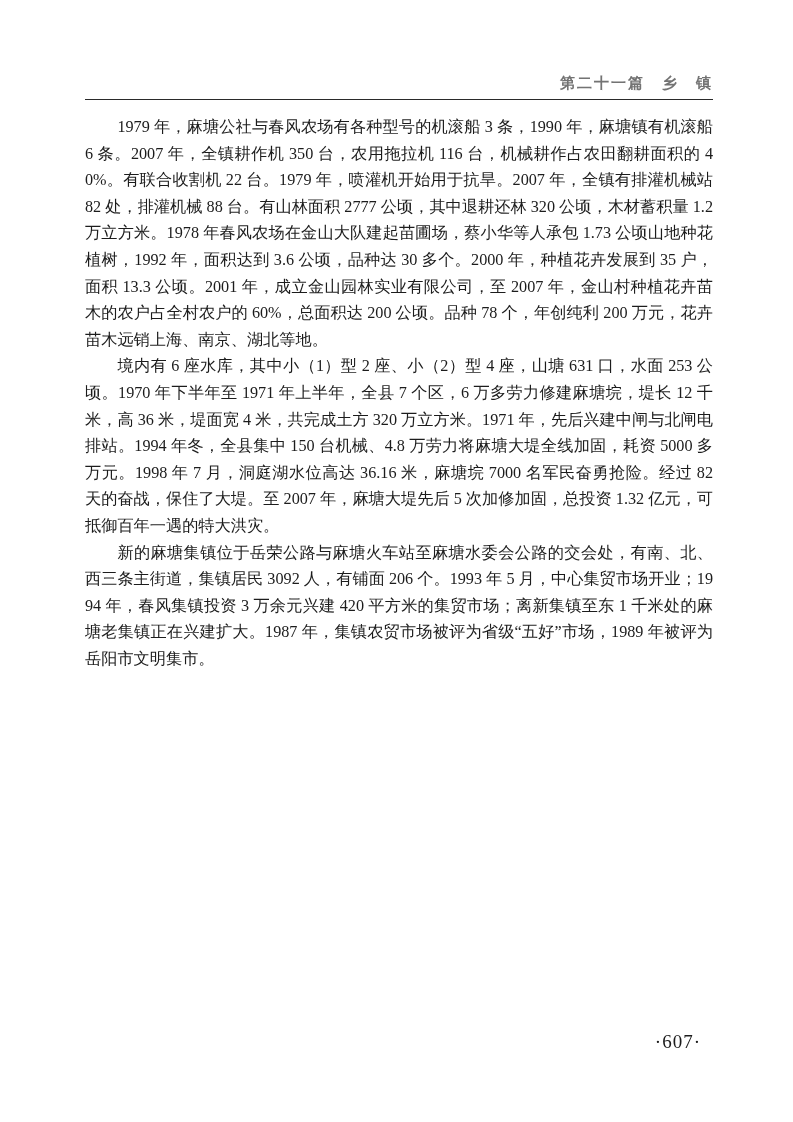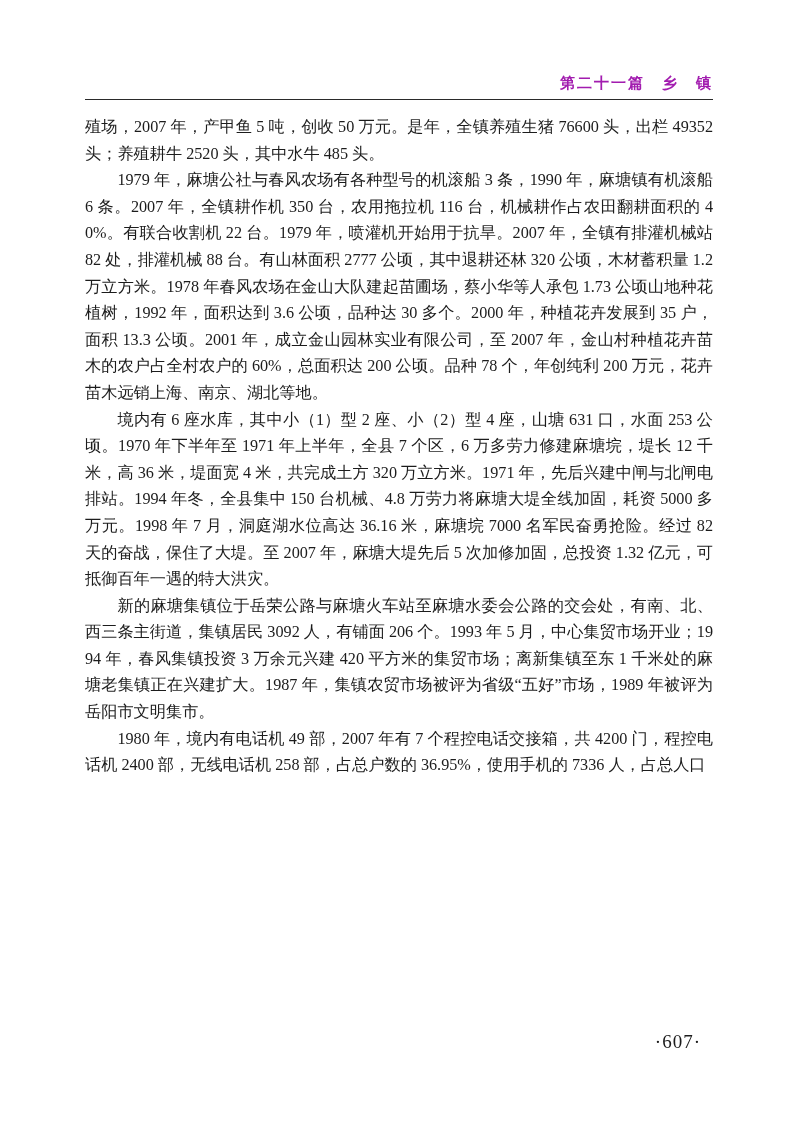--- a/index.html
+++ b/index.html
@@ -23,21 +23,21 @@
     top: 74px;
     left: 85px;
     width: 628px;
   }
   .running-head {
     text-align: right;
     font-family: "Liberation Sans", "DejaVu Sans", sans-serif;
     font-weight: bold;
     font-size: 15px;
     letter-spacing: 2px;
-    color: #a21caf;
+    color: #737373;
     line-height: 1.2;
   }
   .head-rule {
     margin: 7px 0 0 0;
     border: none;
     border-top: 1.5px solid #2a2a2a;
     height: 0;
   }
   .page-body {
     position: absolute;
@@ -77,24 +77,22 @@
 
 <div class="page">
 
   <header class="page-header">
     <div class="running-head">第二十一篇　乡　镇</div>
     <hr class="head-rule">
   </header>
 
   <main class="page-body">
 
-  <p class="body-para continuation">殖场，2007 年，产甲鱼 5 吨，创收 50 万元。是年，全镇养殖生猪 76600 头，出栏 49352 头；养殖耕牛 2520 头，其中水牛 485 头。</p>
       <p class="body-para">1979 年，麻塘公社与春风农场有各种型号的机滚船 3 条，1990 年，麻塘镇有机滚船 6 条。2007 年，全镇耕作机 350 台，农用拖拉机 116 台，机械耕作占农田翻耕面积的 40%。有联合收割机 22 台。1979 年，喷灌机开始用于抗旱。2007 年，全镇有排灌机械站 82 处，排灌机械 88 台。有山林面积 2777 公顷，其中退耕还林 320 公顷，木材蓄积量 1.2 万立方米。1978 年春风农场在金山大队建起苗圃场，蔡小华等人承包 1.73 公顷山地种花植树，1992 年，面积达到 3.6 公顷，品种达 30 多个。2000 年，种植花卉发展到 35 户，面积 13.3 公顷。2001 年，成立金山园林实业有限公司，至 2007 年，金山村种植花卉苗木的农户占全村农户的 60%，总面积达 200 公顷。品种 78 个，年创纯利 200 万元，花卉苗木远销上海、南京、湖北等地。</p>
       <p class="body-para">境内有 6 座水库，其中小（1）型 2 座、小（2）型 4 座，山塘 631 口，水面 253 公顷。1970 年下半年至 1971 年上半年，全县 7 个区，6 万多劳力修建麻塘垸，堤长 12 千米，高 36 米，堤面宽 4 米，共完成土方 320 万立方米。1971 年，先后兴建中闸与北闸电排站。1994 年冬，全县集中 150 台机械、4.8 万劳力将麻塘大堤全线加固，耗资 5000 多万元。1998 年 7 月，洞庭湖水位高达 36.16 米，麻塘垸 7000 名军民奋勇抢险。经过 82 天的奋战，保住了大堤。至 2007 年，麻塘大堤先后 5 次加修加固，总投资 1.32 亿元，可抵御百年一遇的特大洪灾。</p>
       <p class="body-para">新的麻塘集镇位于岳荣公路与麻塘火车站至麻塘水委会公路的交会处，有南、北、西三条主街道，集镇居民 3092 人，有铺面 206 个。1993 年 5 月，中心集贸市场开业；1994 年，春风集镇投资 3 万余元兴建 420 平方米的集贸市场；离新集镇至东 1 千米处的麻塘老集镇正在兴建扩大。1987 年，集镇农贸市场被评为省级“五好”市场，1989 年被评为岳阳市文明集市。</p>
-      <p class="body-para">1980 年，境内有电话机 49 部，2007 年有 7 个程控电话交接箱，共 4200 门，程控电话机 2400 部，无线电话机 258 部，占总户数的 36.95%，使用手机的 7336 人，占总人口</p>
     </main>
 
   <footer class="page-footer">
     <span class="page-number">·607·</span>
   </footer>
 
 </div>
 
 </body></html>

